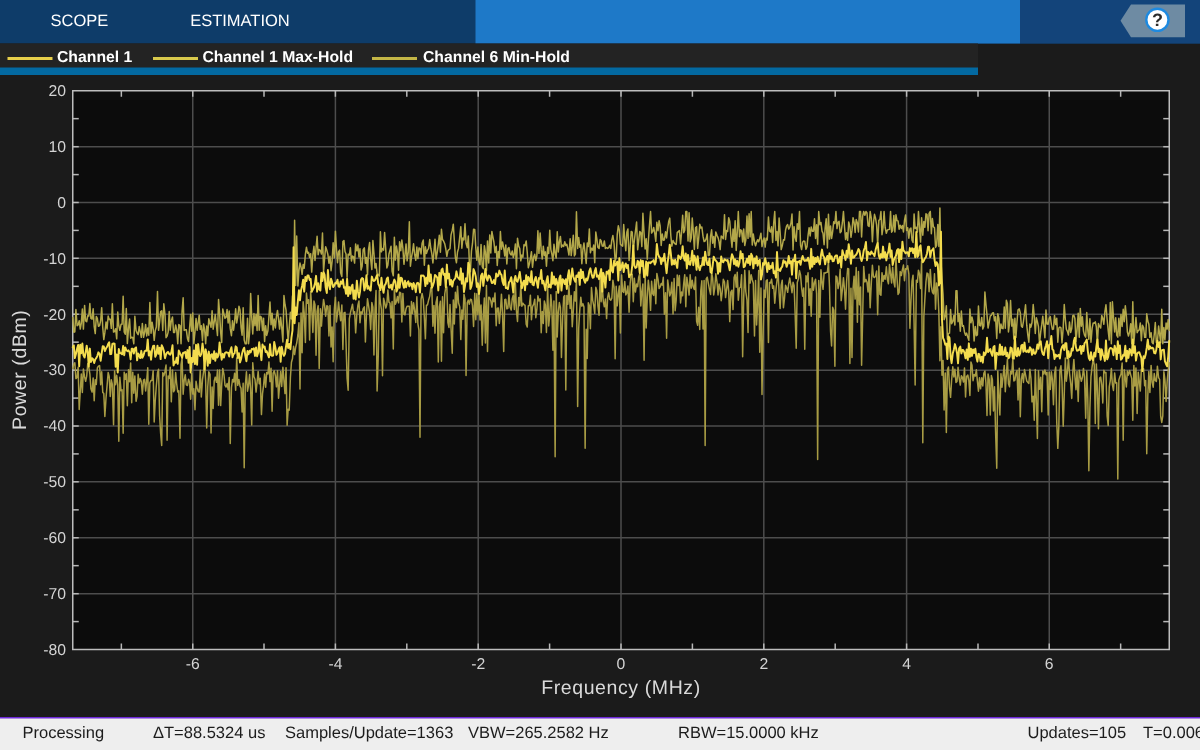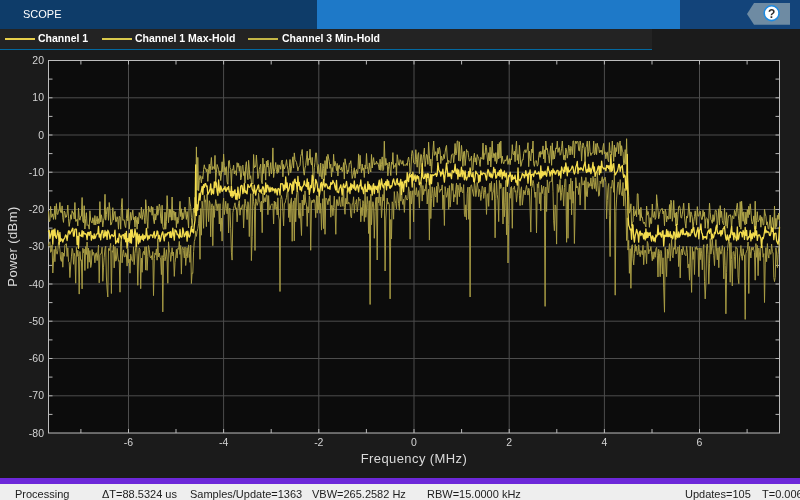--- a/index.html
+++ b/index.html
@@ -1,42 +1,43 @@
 <!DOCTYPE html>
 <html><head><meta charset="utf-8"><style>
 *{margin:0;padding:0;box-sizing:border-box}
 html,body{width:800px;height:500px;overflow:hidden;background:#1b1b1b;font-family:"Liberation Sans",sans-serif;position:relative}
 .toolbar{position:absolute;left:0;top:0;width:800px;height:29px;background:#0e3c69}
 .tb-active{position:absolute;left:317px;top:0;width:363px;height:29px;background:#1e79c8}
 .tb-right{position:absolute;left:680px;top:0;width:120px;height:29px;background:#13447a}
-.tab{position:absolute;top:0;height:29px;line-height:28px;color:#fff;font-size:11px;}
-.legend{position:absolute;left:0;top:29px;width:652px;height:21px;background:#232323;border-bottom:1px solid #0369a1}
+.tab{position:absolute;top:0;height:29px;line-height:28px;color:#fff;font-size:11px;text-align:center}
+.legend{position:absolute;left:0;top:29px;width:652px;height:21px;background:#232323;border-bottom:5px solid #0369a1}
 .lsw{position:absolute;top:9px;height:2px;width:30px}
 .ltx{position:absolute;top:3px;font-size:10.5px;font-weight:bold;color:#fff;white-space:nowrap}
-.statusbar{position:absolute;left:0;top:478px;width:800px;height:22px;background:#eeeeee;border-top:6px solid #6d28d9}
+.statusbar{position:absolute;left:0;top:478px;width:800px;height:22px;background:#eeeeee;border-top:1px solid #6d28d9}
 .st{position:absolute;top:4px;font-size:11px;color:#1c1c1c;white-space:nowrap}
 svg text{font-family:"Liberation Sans",sans-serif;font-size:10.5px;fill:#d4d4d4}
 </style></head><body>
 <div class="toolbar">
  <div class="tb-active"></div>
     <div class="tb-right"></div>
  <span class="tab" style="left:23px;width:60px">SCOPE</span>
+ <span class="tab" style="left:120px;width:80px">ESTIMATION</span>
  <svg style="position:absolute;left:744px;top:2px" width="50" height="25" viewBox="0 0 50 25">
    <polygon points="3,11.9 10,1 46,1 46,22.8 10,22.8" fill="#6e8ba3"></polygon>
    <circle cx="27.6" cy="11.2" r="7.4" fill="#ffffff" stroke="#1e8ae0" stroke-width="1.6"></circle>
    <text x="27.6" y="15.6" text-anchor="middle" style="font-size:12px;font-weight:bold;fill:#2b2b2b">?</text>
  </svg>
 </div>
 <div class="legend">
  <div class="lsw" style="left:5px;background:#e8cf4a"></div>
     <span class="ltx" style="left:38px">Channel 1</span>
  <div class="lsw" style="left:102px;background:#d9c94c"></div>
     <span class="ltx" style="left:135px">Channel 1 Max-Hold</span>
  <div class="lsw" style="left:248px;background:#c4b646"></div>
-    <span class="ltx" style="left:282px">Channel 3 Min-Hold</span>
+    <span class="ltx" style="left:282px">Channel 6 Min-Hold</span>
 </div>
 <svg style="position:absolute;left:0;top:50px" width="800" height="428" viewBox="0 0 800 428">
  <rect x="48.5" y="10.5" width="731.0" height="372.5" fill="#0c0c0c"></rect>
  <g stroke="#4d4d4d" stroke-width="1">
       <line x1="48.5" y1="47.8" x2="779.5" y2="47.8"></line>
       <line x1="48.5" y1="85.0" x2="779.5" y2="85.0"></line>
       <line x1="48.5" y1="122.2" x2="779.5" y2="122.2"></line>
       <line x1="48.5" y1="159.5" x2="779.5" y2="159.5"></line>
       <line x1="48.5" y1="196.8" x2="779.5" y2="196.8"></line>
       <line x1="48.5" y1="234.0" x2="779.5" y2="234.0"></line>
@@ -146,15 +147,15 @@
   <polyline stroke="#a89c44" stroke-width="1" points="48.5,195.7 49.2,192.6 49.9,191.8 50.6,202.4 51.4,201.6 52.1,194.9 52.8,223.0 53.5,210.9 54.2,199.4 54.9,211.7 55.6,196.0 56.4,201.3 57.1,204.2 57.8,200.8 58.5,192.3 59.2,194.9 59.9,199.2 60.6,209.2 61.4,211.4 62.1,202.0 62.8,217.2 63.5,203.1 64.2,206.3 64.9,195.3 65.6,194.1 66.4,193.7 67.1,206.5 67.8,197.8 68.5,211.6 69.2,212.3 69.9,227.6 70.7,215.0 71.4,206.9 72.1,198.3 72.8,201.0 73.5,214.3 74.2,203.2 74.9,206.3 75.7,233.2 76.4,197.4 77.1,206.5 77.8,200.2 78.5,206.4 79.2,244.1 79.9,201.5 80.7,210.5 81.4,209.9 82.1,238.9 82.8,198.2 83.5,202.8 84.2,199.1 84.9,220.5 85.7,196.5 86.4,204.5 87.1,192.0 87.8,218.5 88.5,198.1 89.2,212.2 89.9,200.6 90.7,217.5 91.4,214.0 92.1,199.5 92.8,205.4 93.5,202.4 94.2,204.4 94.9,212.8 95.7,203.4 96.4,202.8 97.1,210.6 97.8,203.7 98.5,195.2 99.2,232.9 99.9,205.2 100.7,203.6 101.4,203.5 102.1,197.2 102.8,231.3 103.5,217.2 104.2,207.3 105.0,198.5 105.7,196.1 106.4,227.0 107.1,239.0 107.8,247.0 108.5,198.5 109.2,200.6 110.0,197.5 110.7,193.4 111.4,243.5 112.1,200.7 112.8,202.3 113.5,194.9 114.2,217.9 115.0,196.6 115.7,211.2 116.4,209.9 117.1,198.3 117.8,206.0 118.5,211.3 119.2,210.6 120.0,242.2 120.7,193.1 121.4,188.6 122.1,212.8 122.8,203.6 123.5,199.9 124.2,206.6 125.0,207.0 125.7,202.8 126.4,205.0 127.1,216.1 127.8,199.0 128.5,212.7 129.2,209.2 130.0,223.2 130.7,204.2 131.4,208.3 132.1,210.8 132.8,211.4 133.5,196.8 134.2,214.7 135.0,203.3 135.7,197.9 136.4,191.9 137.1,203.8 137.8,235.3 138.5,208.0 139.2,197.8 140.0,199.5 140.7,238.7 141.4,208.0 142.1,222.3 142.8,203.9 143.5,201.4 144.3,204.9 145.0,196.7 145.7,220.1 146.4,196.7 147.1,220.4 147.8,206.5 148.5,195.6 149.3,199.6 150.0,206.9 150.7,208.0 151.4,205.7 152.1,209.8 152.8,201.6 153.5,245.6 154.3,208.5 155.0,203.0 155.7,204.7 156.4,198.9 157.1,210.2 157.8,188.6 158.5,206.9 159.3,203.0 160.0,207.4 160.7,208.9 161.4,224.6 162.1,205.5 162.8,261.9 163.5,207.4 164.3,197.8 165.0,210.8 165.7,206.8 166.4,199.7 167.1,209.9 167.8,233.3 168.5,191.8 169.3,201.2 170.0,202.8 170.7,211.4 171.4,204.8 172.1,197.7 172.8,205.8 173.5,202.2 174.3,226.4 175.0,212.6 175.7,207.1 176.4,199.3 177.1,208.1 177.8,198.4 178.6,199.3 179.3,191.4 180.0,204.4 180.7,195.5 181.4,224.1 182.1,198.9 182.8,197.2 183.6,200.5 184.3,207.9 185.0,197.1 185.7,215.5 186.4,206.7 187.1,197.6 187.8,207.7 188.6,194.9 189.3,203.6 190.0,212.4 190.7,195.1 191.4,233.5 192.1,222.9 192.8,223.4 193.6,201.7 194.3,191.5 195.0,189.0 195.7,180.9 196.4,186.4 197.1,181.6 197.8,178.7 198.6,173.3 199.3,165.2 200.0,209.3 200.7,158.6 201.4,185.2 202.1,151.2 202.8,158.7 203.6,178.3 204.3,145.4 205.0,152.2 205.7,149.8 206.4,176.6 207.1,144.3 207.8,155.0 208.6,171.6 209.3,150.7 210.0,153.1 210.7,186.8 211.4,157.6 212.1,153.8 212.8,195.7 213.6,155.8 214.3,167.4 215.0,156.8 215.7,149.6 216.4,153.7 217.1,160.8 217.9,153.8 218.6,154.2 219.3,174.0 220.0,153.7 220.7,181.3 221.4,168.0 222.1,191.1 222.9,156.2 223.6,148.1 224.3,164.6 225.0,159.2 225.7,151.3 226.4,158.3 227.1,163.8 227.9,153.4 228.6,183.0 229.3,158.6 230.0,158.2 230.7,178.8 231.4,202.2 232.1,210.1 232.9,162.5 233.6,158.6 234.3,155.6 235.0,152.8 235.7,159.1 236.4,157.8 237.1,171.9 237.9,159.5 238.6,153.4 239.3,150.6 240.0,165.2 240.7,157.9 241.4,159.3 242.1,155.8 242.9,154.6 243.6,178.0 244.3,160.0 245.0,149.2 245.7,153.7 246.4,158.5 247.1,169.6 247.9,151.7 248.6,154.8 249.3,186.6 250.0,156.9 250.7,143.7 251.4,210.6 252.2,186.3 252.9,143.6 253.6,151.7 254.3,156.3 255.0,200.5 255.7,148.8 256.4,151.4 257.2,155.4 257.9,152.8 258.6,143.3 259.3,151.4 260.0,152.0 260.7,161.9 261.4,151.0 262.2,182.7 262.9,143.1 263.6,152.8 264.3,151.0 265.0,147.6 265.7,151.9 266.4,144.8 267.2,145.4 267.9,164.7 268.6,145.6 269.3,159.5 270.0,159.9 270.7,155.8 271.4,154.2 272.2,154.1 272.9,154.2 273.6,174.0 274.3,151.0 275.0,159.0 275.7,151.9 276.4,156.5 277.2,165.0 277.9,147.8 278.6,165.9 279.3,170.0 280.0,241.5 280.7,149.6 281.4,145.6 282.2,149.7 282.9,161.7 283.6,175.9 284.3,153.5 285.0,153.3 285.7,150.2 286.5,147.4 287.2,141.9 287.9,142.7 288.6,167.5 289.3,153.6 290.0,172.1 290.7,151.6 291.5,147.9 292.2,191.3 292.9,154.6 293.6,150.9 294.3,190.9 295.0,147.9 295.7,171.8 296.5,146.0 297.2,141.4 297.9,141.3 298.6,165.1 299.3,168.3 300.0,153.0 300.7,169.0 301.5,185.5 302.2,150.0 302.9,166.0 303.6,144.8 304.3,155.1 305.0,140.9 305.7,152.0 306.5,154.6 307.2,176.4 307.9,156.7 308.6,162.8 309.3,146.1 310.0,149.4 310.7,200.3 311.5,151.8 312.2,150.1 312.9,152.8 313.6,149.5 314.3,149.8 315.0,153.7 315.7,167.7 316.5,145.5 317.2,163.2 317.9,145.9 318.6,159.8 319.3,146.2 320.0,163.3 320.7,153.3 321.5,180.1 322.2,159.9 322.9,148.7 323.6,178.6 324.3,140.4 325.0,184.3 325.8,148.1 326.5,148.5 327.2,150.5 327.9,154.7 328.6,148.6 329.3,151.1 330.0,145.4 330.8,167.2 331.5,155.5 332.2,155.3 332.9,165.7 333.6,157.5 334.3,146.1 335.0,158.7 335.8,184.3 336.5,149.8 337.2,149.5 337.9,155.9 338.6,155.5 339.3,146.6 340.0,154.6 340.8,156.7 341.5,149.1 342.2,146.7 342.9,156.3 343.6,138.7 344.3,157.4 345.0,164.3 345.8,148.3 346.5,153.8 347.2,140.5 347.9,154.2 348.6,152.2 349.3,153.2 350.0,153.4 350.8,166.1 351.5,168.0 352.2,153.8 352.9,153.8 353.6,146.8 354.3,163.2 355.0,154.4 355.8,152.8 356.5,149.5 357.2,161.8 357.9,156.3 358.6,147.2 359.3,150.6 360.1,149.2 360.8,171.8 361.5,157.6 362.2,165.7 362.9,150.6 363.6,153.5 364.3,171.6 365.1,140.7 365.8,167.3 366.5,159.8 367.2,146.5 367.9,154.6 368.6,183.5 369.3,150.7 370.1,254.5 370.8,144.3 371.5,174.7 372.2,157.9 372.9,151.7 373.6,154.9 374.3,188.3 375.1,161.5 375.8,147.8 376.5,147.1 377.2,210.0 377.9,147.0 378.6,152.8 379.3,140.4 380.1,155.6 380.8,147.0 381.5,167.8 382.2,157.3 382.9,144.5 383.6,150.7 384.3,136.4 385.1,221.0 385.8,169.0 386.5,156.9 387.2,148.1 387.9,154.1 388.6,152.5 389.3,154.7 390.1,248.9 390.8,169.5 391.5,189.0 392.2,151.8 392.9,153.7 393.6,169.2 394.3,141.6 395.1,150.1 395.8,153.6 396.5,158.9 397.2,141.5 397.9,143.8 398.6,153.7 399.4,160.2 400.1,134.2 400.8,151.1 401.5,140.0 402.2,150.9 402.9,154.5 403.6,149.3 404.4,162.4 405.1,148.1 405.8,145.2 406.5,149.4 407.2,150.1 407.9,148.7 408.6,136.8 409.4,141.8 410.1,189.2 410.8,140.9 411.5,153.9 412.2,145.9 412.9,140.6 413.6,172.0 414.4,133.3 415.1,144.3 415.8,144.9 416.5,137.7 417.2,146.6 417.9,145.3 418.6,140.6 419.4,158.1 420.1,138.8 420.8,132.9 421.5,132.8 422.2,151.1 422.9,135.5 423.6,144.7 424.4,139.3 425.1,141.1 425.8,134.8 426.5,132.5 427.2,154.0 427.9,144.2 428.6,139.3 429.4,190.1 430.1,132.3 430.8,168.6 431.5,148.5 432.2,136.8 432.9,143.3 433.7,156.9 434.4,137.5 435.1,145.7 435.8,146.9 436.5,136.4 437.2,152.5 437.9,132.3 438.7,136.2 439.4,142.4 440.1,141.3 440.8,139.0 441.5,140.1 442.2,134.9 442.9,159.5 443.7,145.1 444.4,175.5 445.1,136.6 445.8,141.8 446.5,147.3 447.2,145.1 447.9,138.1 448.7,159.3 449.4,135.6 450.1,157.1 450.8,149.9 451.5,133.4 452.2,140.4 452.9,133.7 453.7,152.0 454.4,144.6 455.1,147.2 455.8,139.1 456.5,133.1 457.2,154.5 457.9,134.9 458.7,140.3 459.4,146.7 460.1,133.2 460.8,142.1 461.5,136.9 462.2,141.3 462.9,143.0 463.7,134.6 464.4,164.2 465.1,166.8 465.8,154.8 466.5,169.7 467.2,143.5 467.9,137.2 468.7,169.3 469.4,137.0 470.1,247.0 470.8,135.9 471.5,134.8 472.2,138.7 473.0,143.1 473.7,146.3 474.4,131.8 475.1,135.5 475.8,146.6 476.5,142.1 477.2,132.5 478.0,137.9 478.7,146.7 479.4,139.4 480.1,142.4 480.8,150.5 481.5,144.5 482.2,136.2 483.0,138.0 483.7,148.4 484.4,142.7 485.1,137.0 485.8,144.1 486.5,164.4 487.2,144.8 488.0,143.5 488.7,156.4 489.4,135.0 490.1,133.0 490.8,141.5 491.5,131.5 492.2,150.2 493.0,142.0 493.7,141.5 494.4,133.2 495.1,187.8 495.8,148.4 496.5,130.2 497.2,144.4 498.0,150.1 498.7,171.6 499.4,130.5 500.1,138.7 500.8,133.2 501.5,136.5 502.2,138.8 503.0,174.0 503.7,137.0 504.4,166.7 505.1,152.4 505.8,130.3 506.5,184.8 507.3,142.0 508.0,213.0 508.7,174.5 509.4,143.4 510.1,148.3 510.8,137.2 511.5,136.5 512.3,178.3 513.0,138.3 513.7,138.7 514.4,136.2 515.1,142.2 515.8,140.6 516.5,152.1 517.3,143.2 518.0,136.9 518.7,131.1 519.4,145.2 520.1,155.6 520.8,140.1 521.5,136.8 522.3,155.1 523.0,148.9 523.7,140.2 524.4,141.9 525.1,144.9 525.8,139.2 526.5,135.4 527.3,140.3 528.0,145.1 528.7,138.2 529.4,140.3 530.1,159.3 530.8,182.1 531.5,138.3 532.3,135.9 533.0,130.4 533.7,133.3 534.4,141.7 535.1,147.5 535.8,142.0 536.5,182.9 537.3,133.8 538.0,137.8 538.7,131.9 539.4,153.6 540.1,142.5 540.8,160.8 541.5,135.1 542.3,143.5 543.0,138.3 543.7,136.2 544.4,145.8 545.1,256.4 545.8,137.0 546.6,161.5 547.3,129.9 548.0,137.7 548.7,142.9 549.4,131.9 550.1,132.1 550.8,131.6 551.6,131.5 552.3,124.6 553.0,141.3 553.7,170.8 554.4,180.7 555.1,154.9 555.8,156.9 556.6,194.1 557.3,134.0 558.0,134.8 558.7,142.4 559.4,139.0 560.1,129.5 560.8,150.4 561.6,142.8 562.3,135.1 563.0,143.0 563.7,156.1 564.4,137.7 565.1,129.0 565.8,129.3 566.6,192.3 567.3,142.2 568.0,188.3 568.7,142.7 569.4,134.2 570.1,149.4 570.8,128.3 571.6,164.8 572.3,131.0 573.0,153.2 573.7,141.4 574.4,193.5 575.1,161.7 575.8,127.6 576.6,138.0 577.3,136.3 578.0,138.2 578.7,144.6 579.4,132.8 580.1,155.1 580.9,138.1 581.6,126.8 582.3,134.6 583.0,135.0 583.7,134.0 584.4,130.7 585.1,159.9 585.9,127.4 586.6,146.1 587.3,146.8 588.0,131.8 588.7,137.5 589.4,133.6 590.1,136.2 590.9,127.9 591.6,136.4 592.3,139.2 593.0,126.4 593.7,132.2 594.4,138.6 595.1,128.1 595.9,138.2 596.6,141.3 597.3,121.8 598.0,135.2 598.7,146.3 599.4,145.1 600.1,131.0 600.9,133.7 601.6,129.8 602.3,126.7 603.0,137.2 603.7,129.1 604.4,129.5 605.1,127.1 605.9,132.6 606.6,168.9 607.3,150.4 608.0,137.4 608.7,133.5 609.4,165.8 610.1,206.6 610.9,136.8 611.6,138.2 612.3,130.1 613.0,132.7 613.7,142.3 614.4,124.0 615.2,245.2 615.9,161.3 616.6,149.1 617.3,138.0 618.0,132.0 618.7,132.5 619.4,144.5 620.2,129.6 620.9,140.7 621.6,144.8 622.3,145.9 623.0,132.5 623.7,156.1 624.4,138.6 625.2,143.1 625.9,158.3 626.6,190.5 627.3,167.8 628.0,200.1 628.7,190.4 629.4,223.3 630.2,198.7 630.9,238.3 631.6,196.9 632.3,194.7 633.0,208.4 633.7,214.9 634.4,203.7 635.2,194.5 635.9,201.3 636.6,196.2 637.3,205.0 638.0,204.3 638.7,194.8 639.4,201.8 640.2,206.7 640.9,200.5 641.6,201.6 642.3,204.7 643.0,195.4 643.7,214.7 644.4,201.0 645.2,200.0 645.9,203.8 646.6,213.7 647.3,191.4 648.0,193.5 648.7,203.8 649.4,199.7 650.2,200.7 650.9,196.5 651.6,204.1 652.3,210.8 653.0,201.8 653.7,209.2 654.5,201.8 655.2,207.3 655.9,198.8 656.6,197.3 657.3,205.3 658.0,227.0 658.7,199.3 659.5,203.3 660.2,226.7 660.9,200.3 661.6,203.2 662.3,224.0 663.0,207.8 663.7,237.1 664.5,262.2 665.2,197.4 665.9,213.0 666.6,226.7 667.3,199.1 668.0,208.2 668.7,201.0 669.5,193.6 670.2,211.1 670.9,200.0 671.6,189.5 672.3,205.8 673.0,207.8 673.7,197.6 674.5,199.3 675.2,189.1 675.9,204.0 676.6,203.4 677.3,198.7 678.0,197.0 678.7,216.6 679.5,195.5 680.2,227.9 680.9,202.9 681.6,199.0 682.3,205.0 683.0,196.4 683.7,199.9 684.5,204.0 685.2,204.9 685.9,205.7 686.6,196.2 687.3,202.2 688.0,217.9 688.8,214.1 689.5,230.2 690.2,196.4 690.9,217.1 691.6,242.4 692.3,197.1 693.0,209.5 693.8,201.5 694.5,224.5 695.2,197.3 695.9,199.3 696.6,196.6 697.3,199.8 698.0,198.2 698.8,226.7 699.5,198.1 700.2,209.7 700.9,197.9 701.6,203.1 702.3,219.8 703.0,199.2 703.8,194.7 704.5,231.4 705.2,248.9 705.9,233.9 706.6,196.9 707.3,193.9 708.0,204.3 708.8,234.1 709.5,213.2 710.2,188.6 710.9,204.1 711.6,198.0 712.3,188.6 713.0,198.7 713.8,205.4 714.5,215.6 715.2,198.0 715.9,189.6 716.6,201.1 717.3,209.8 718.0,197.7 718.8,217.7 719.5,196.8 720.2,200.9 720.9,204.2 721.6,201.7 722.3,195.6 723.0,201.2 723.8,228.9 724.5,197.4 725.2,215.6 725.9,263.8 726.6,222.3 727.3,201.3 728.1,194.2 728.8,189.4 729.5,193.2 730.2,232.3 730.9,192.6 731.6,209.4 732.3,235.9 733.1,202.1 733.8,201.4 734.5,206.4 735.2,218.6 735.9,196.8 736.6,198.5 737.3,198.3 738.1,227.5 738.8,233.7 739.5,207.9 740.2,203.7 740.9,195.6 741.6,206.4 742.3,210.3 743.1,198.7 743.8,205.4 744.5,205.2 745.2,269.4 745.9,203.3 746.6,201.2 747.3,199.5 748.1,192.0 748.8,243.5 749.5,196.5 750.2,201.4 750.9,208.0 751.6,197.4 752.3,200.1 753.1,197.0 753.8,199.9 754.5,202.4 755.2,230.2 755.9,193.6 756.6,207.3 757.3,195.4 758.1,225.7 758.8,198.1 759.5,204.1 760.2,210.7 760.9,196.1 761.6,196.0 762.4,195.8 763.1,207.2 763.8,203.6 764.5,252.5 765.2,214.1 765.9,197.7 766.6,211.7 767.4,193.6 768.1,204.7 768.8,208.1 769.5,199.0 770.2,203.7 770.9,204.3 771.6,194.1 772.4,201.7 773.1,203.0 773.8,227.6 774.5,231.6 775.2,227.3 775.9,197.8 776.6,203.0 777.4,217.6 778.1,204.7 778.8,196.9 779.5,191.9"></polyline>
   <polyline stroke="#b3a84a" stroke-width="1" points="48.5,161.7 49.2,171.5 49.9,171.2 50.6,156.4 51.4,167.2 52.1,166.6 52.8,163.8 53.5,169.4 54.2,165.4 54.9,156.0 55.6,169.4 56.4,153.6 57.1,164.0 57.8,164.5 58.5,160.5 59.2,160.7 59.9,152.4 60.6,162.3 61.4,162.8 62.1,155.9 62.8,167.8 63.5,172.4 64.2,161.0 64.9,162.2 65.6,167.5 66.4,167.0 67.1,163.8 67.8,155.1 68.5,168.4 69.2,176.4 69.9,171.8 70.7,164.7 71.4,169.3 72.1,160.7 72.8,163.0 73.5,162.8 74.2,168.9 74.9,152.5 75.7,171.4 76.4,171.1 77.1,169.2 77.8,175.9 78.5,158.0 79.2,167.3 79.9,170.2 80.7,166.2 81.4,166.2 82.1,147.5 82.8,171.3 83.5,172.8 84.2,155.7 84.9,179.0 85.7,168.6 86.4,162.7 87.1,175.5 87.8,174.8 88.5,175.0 89.2,179.2 89.9,160.8 90.7,170.3 91.4,172.0 92.1,173.1 92.8,167.7 93.5,171.1 94.2,174.9 94.9,165.6 95.7,174.9 96.4,171.7 97.1,166.3 97.8,174.0 98.5,168.7 99.2,173.5 99.9,151.6 100.7,172.1 101.4,164.8 102.1,169.1 102.8,176.9 103.5,170.4 104.2,168.0 105.0,144.3 105.7,170.2 106.4,164.4 107.1,157.7 107.8,157.2 108.5,170.3 109.2,152.5 110.0,159.7 110.7,175.1 111.4,174.1 112.1,171.4 112.8,157.7 113.5,170.1 114.2,163.9 115.0,161.3 115.7,171.7 116.4,171.6 117.1,166.7 117.8,169.7 118.5,179.2 119.2,166.3 120.0,167.0 120.7,179.2 121.4,157.3 122.1,148.5 122.8,170.3 123.5,169.9 124.2,169.8 125.0,175.8 125.7,177.6 126.4,168.6 127.1,159.6 127.8,170.8 128.5,158.6 129.2,179.2 130.0,171.2 130.7,162.3 131.4,170.2 132.1,165.2 132.8,160.1 133.5,169.7 134.2,167.2 135.0,177.1 135.7,166.0 136.4,169.7 137.1,179.2 137.8,167.4 138.5,173.8 139.2,162.5 140.0,165.7 140.7,168.2 141.4,157.2 142.1,169.5 142.8,164.7 143.5,159.7 144.3,167.3 145.0,173.7 145.7,149.7 146.4,158.8 147.1,171.5 147.8,178.4 148.5,156.0 149.3,159.4 150.0,162.2 150.7,161.6 151.4,156.3 152.1,165.3 152.8,157.3 153.5,169.1 154.3,173.8 155.0,163.8 155.7,170.1 156.4,164.7 157.1,155.9 157.8,165.3 158.5,161.2 159.3,154.2 160.0,156.6 160.7,168.2 161.4,173.5 162.1,155.2 162.8,176.7 163.5,179.2 164.3,179.2 165.0,162.2 165.7,179.2 166.4,171.7 167.1,145.6 167.8,161.1 168.5,172.7 169.3,159.0 170.0,167.2 170.7,159.5 171.4,170.3 172.1,147.0 172.8,170.1 173.5,160.8 174.3,161.6 175.0,170.4 175.7,162.1 176.4,177.6 177.1,167.2 177.8,173.6 178.6,170.5 179.3,161.1 180.0,151.3 180.7,166.5 181.4,158.8 182.1,170.0 182.8,162.7 183.6,168.6 184.3,160.9 185.0,157.0 185.7,162.9 186.4,169.4 187.1,161.5 187.8,168.2 188.6,178.0 189.3,147.0 190.0,153.0 190.7,156.8 191.4,167.7 192.1,177.4 192.8,168.7 193.6,158.2 194.3,162.6 195.0,147.3 195.7,157.7 196.4,96.9 197.1,140.3 197.8,107.4 198.6,140.7 199.3,130.2 200.0,125.4 200.7,128.1 201.4,132.9 202.1,126.4 202.8,128.8 203.6,119.4 204.3,114.8 205.0,118.8 205.7,118.2 206.4,121.7 207.1,119.1 207.8,131.4 208.6,119.7 209.3,114.2 210.0,123.6 210.7,115.4 211.4,107.5 212.1,119.8 212.8,116.4 213.6,117.0 214.3,119.3 215.0,105.4 215.7,130.9 216.4,122.4 217.1,114.5 217.9,116.9 218.6,119.7 219.3,125.5 220.0,120.9 220.7,130.5 221.4,124.2 222.1,111.8 222.9,121.9 223.6,104.1 224.3,115.8 225.0,125.1 225.7,117.9 226.4,116.7 227.1,131.8 227.9,134.3 228.6,111.0 229.3,110.3 230.0,117.7 230.7,119.3 231.4,134.8 232.1,119.5 232.9,120.0 233.6,115.2 234.3,124.0 235.0,120.7 235.7,121.2 236.4,125.4 237.1,112.7 237.9,117.2 238.6,113.4 239.3,121.3 240.0,115.8 240.7,130.0 241.4,127.6 242.1,116.5 242.9,115.2 243.6,125.5 244.3,121.6 245.0,133.2 245.7,116.2 246.4,111.7 247.1,122.6 247.9,129.7 248.6,110.3 249.3,119.1 250.0,128.7 250.7,125.7 251.4,132.4 252.2,133.0 252.9,134.0 253.6,104.5 254.3,117.9 255.0,115.7 255.7,116.8 256.4,105.0 257.2,116.9 257.9,128.6 258.6,126.7 259.3,119.3 260.0,116.8 260.7,114.2 261.4,130.9 262.2,133.8 262.9,108.1 263.6,123.4 264.3,114.0 265.0,118.4 265.7,130.1 266.4,111.1 267.2,117.1 267.9,110.0 268.6,115.6 269.3,126.2 270.0,119.7 270.7,112.6 271.4,123.9 272.2,118.0 272.9,97.9 273.6,127.5 274.3,121.7 275.0,117.9 275.7,112.5 276.4,119.5 277.2,123.5 277.9,114.7 278.6,122.4 279.3,115.3 280.0,115.6 280.7,119.3 281.4,112.2 282.2,110.0 282.9,126.8 283.6,114.5 284.3,119.0 285.0,116.8 285.7,115.7 286.5,109.7 287.2,115.5 287.9,119.3 288.6,125.3 289.3,117.8 290.0,109.5 290.7,122.7 291.5,118.2 292.2,112.9 292.9,106.8 293.6,118.1 294.3,102.9 295.0,109.7 295.7,110.7 296.5,112.6 297.2,116.0 297.9,120.9 298.6,117.2 299.3,116.4 300.0,115.8 300.7,106.6 301.5,103.6 302.2,99.5 302.9,110.5 303.6,121.8 304.3,125.2 305.0,118.0 305.7,115.6 306.5,107.9 307.2,101.1 307.9,115.5 308.6,108.6 309.3,109.9 310.0,99.2 310.7,112.0 311.5,115.1 312.2,107.4 312.9,125.0 313.6,131.1 314.3,117.4 315.0,112.3 315.7,102.9 316.5,103.0 317.2,115.3 317.9,123.5 318.6,114.6 319.3,124.3 320.0,126.5 320.7,113.0 321.5,127.7 322.2,129.1 322.9,113.8 323.6,118.3 324.3,130.5 325.0,110.6 325.8,125.3 326.5,106.6 327.2,118.7 327.9,104.3 328.6,108.0 329.3,111.5 330.0,118.4 330.8,114.1 331.5,127.0 332.2,117.6 332.9,121.8 333.6,104.3 334.3,116.1 335.0,111.3 335.8,115.2 336.5,120.6 337.2,113.4 337.9,126.0 338.6,115.7 339.3,115.0 340.0,119.0 340.8,120.0 341.5,117.3 342.2,121.7 342.9,119.2 343.6,112.6 344.3,129.1 345.0,108.8 345.8,114.1 346.5,115.7 347.2,123.9 347.9,120.0 348.6,121.5 349.3,113.2 350.0,113.8 350.8,110.7 351.5,118.4 352.2,128.5 352.9,126.0 353.6,122.3 354.3,117.8 355.0,128.2 355.8,121.4 356.5,119.5 357.2,123.7 357.9,120.7 358.6,103.9 359.3,118.9 360.1,105.3 360.8,116.6 361.5,122.7 362.2,114.1 362.9,120.4 363.6,117.9 364.3,127.5 365.1,114.9 365.8,119.0 366.5,103.5 367.2,116.2 367.9,119.4 368.6,123.8 369.3,112.9 370.1,119.3 370.8,122.0 371.5,104.5 372.2,118.0 372.9,111.2 373.6,107.6 374.3,114.8 375.1,113.4 375.8,114.3 376.5,111.2 377.2,113.7 377.9,112.9 378.6,116.1 379.3,120.0 380.1,109.2 380.8,120.4 381.5,114.6 382.2,106.9 382.9,120.6 383.6,119.4 384.3,91.2 385.1,115.6 385.8,108.4 386.5,114.8 387.2,113.2 387.9,125.8 388.6,116.3 389.3,112.0 390.1,119.3 390.8,125.6 391.5,112.0 392.2,114.3 392.9,102.6 393.6,118.5 394.3,115.5 395.1,116.8 395.8,113.4 396.5,125.2 397.2,104.7 397.9,109.3 398.6,114.9 399.4,115.6 400.1,109.7 400.8,110.7 401.5,114.0 402.2,114.1 402.9,110.6 403.6,115.7 404.4,115.0 405.1,115.6 405.8,115.1 406.5,113.5 407.2,115.6 407.9,109.9 408.6,107.0 409.4,112.5 410.1,124.2 410.8,121.7 411.5,106.2 412.2,100.5 412.9,103.5 413.6,112.8 414.4,113.6 415.1,114.1 415.8,99.7 416.5,109.6 417.2,117.2 417.9,104.8 418.6,102.6 419.4,123.6 420.1,115.2 420.8,104.3 421.5,104.8 422.2,116.7 422.9,110.5 423.6,104.4 424.4,98.0 425.1,116.5 425.8,110.4 426.5,104.4 427.2,105.2 427.9,114.4 428.6,92.2 429.4,105.9 430.1,116.0 430.8,109.1 431.5,122.8 432.2,111.2 432.9,101.2 433.7,91.0 434.4,105.4 435.1,104.3 435.8,101.6 436.5,105.5 437.2,111.0 437.9,98.2 438.7,103.8 439.4,97.1 440.1,100.6 440.8,113.6 441.5,106.0 442.2,110.1 442.9,110.0 443.7,104.5 444.4,108.6 445.1,102.2 445.8,97.7 446.5,95.4 447.2,107.0 447.9,114.1 448.7,110.3 449.4,111.8 450.1,112.6 450.8,113.0 451.5,104.9 452.2,104.5 452.9,103.7 453.7,112.7 454.4,104.6 455.1,93.5 455.8,105.1 456.5,103.5 457.2,91.0 457.9,91.0 458.7,110.7 459.4,91.8 460.1,111.2 460.8,108.9 461.5,95.4 462.2,104.2 462.9,116.3 463.7,101.9 464.4,101.1 465.1,115.6 465.8,108.9 466.5,99.5 467.2,102.0 467.9,101.3 468.7,107.6 469.4,111.0 470.1,110.7 470.8,109.1 471.5,106.0 472.2,120.3 473.0,120.0 473.7,107.5 474.4,103.2 475.1,112.1 475.8,107.7 476.5,114.9 477.2,104.6 478.0,106.9 478.7,108.4 479.4,111.2 480.1,116.4 480.8,107.3 481.5,108.0 482.2,109.2 483.0,93.1 483.7,109.6 484.4,103.6 485.1,104.3 485.8,95.1 486.5,97.5 487.2,107.0 488.0,114.8 488.7,102.7 489.4,110.9 490.1,97.2 490.8,117.0 491.5,104.9 492.2,91.0 493.0,107.8 493.7,103.2 494.4,103.7 495.1,111.3 495.8,102.6 496.5,113.7 497.2,110.1 498.0,94.0 498.7,108.9 499.4,92.5 500.1,107.9 500.8,91.0 501.5,113.4 502.2,106.0 503.0,111.5 503.7,113.8 504.4,111.5 505.1,109.8 505.8,111.2 506.5,108.9 507.3,105.5 508.0,114.4 508.7,110.7 509.4,108.6 510.1,114.7 510.8,108.8 511.5,110.0 512.3,94.7 513.0,104.0 513.7,104.7 514.4,101.2 515.1,111.7 515.8,98.6 516.5,91.0 517.3,110.3 518.0,104.4 518.7,113.9 519.4,95.3 520.1,105.1 520.8,116.4 521.5,113.9 522.3,109.8 523.0,110.0 523.7,103.4 524.4,100.6 525.1,99.7 525.8,102.7 526.5,101.4 527.3,98.9 528.0,92.7 528.7,116.7 529.4,101.1 530.1,108.2 530.8,110.9 531.5,99.1 532.3,102.8 533.0,91.0 533.7,113.6 534.4,116.4 535.1,111.5 535.8,110.6 536.5,110.9 537.3,116.2 538.0,114.5 538.7,107.1 539.4,101.8 540.1,107.3 540.8,101.3 541.5,104.1 542.3,104.1 543.0,95.9 543.7,109.0 544.4,99.8 545.1,112.8 545.8,91.0 546.6,99.8 547.3,98.3 548.0,104.1 548.7,105.6 549.4,113.2 550.1,102.0 550.8,95.8 551.6,115.3 552.3,92.9 553.0,109.4 553.7,100.7 554.4,109.0 555.1,104.4 555.8,97.9 556.6,99.0 557.3,91.0 558.0,102.4 558.7,98.2 559.4,97.5 560.1,105.2 560.8,104.4 561.6,98.3 562.3,91.0 563.0,101.1 563.7,109.7 564.4,105.2 565.1,110.2 565.8,98.0 566.6,101.0 567.3,108.2 568.0,103.6 568.7,95.1 569.4,98.2 570.1,105.0 570.8,96.3 571.6,98.6 572.3,104.6 573.0,91.0 573.7,91.0 574.4,108.0 575.1,94.2 575.8,91.0 576.6,93.5 577.3,91.0 578.0,91.8 578.7,100.5 579.4,101.0 580.1,91.0 580.9,95.6 581.6,111.1 582.3,98.6 583.0,92.9 583.7,95.5 584.4,99.9 585.1,112.9 585.9,96.9 586.6,96.3 587.3,91.0 588.0,106.5 588.7,101.7 589.4,91.0 590.1,101.8 590.9,105.5 591.6,103.3 592.3,103.1 593.0,102.9 593.7,91.0 594.4,104.8 595.1,103.7 595.9,93.6 596.6,104.7 597.3,93.2 598.0,97.1 598.7,97.3 599.4,102.8 600.1,100.1 600.9,102.3 601.6,100.3 602.3,104.6 603.0,96.9 603.7,93.4 604.4,103.7 605.1,101.8 605.9,108.8 606.6,102.7 607.3,102.0 608.0,110.1 608.7,111.7 609.4,92.6 610.1,102.4 610.9,101.6 611.6,104.7 612.3,91.0 613.0,101.7 613.7,111.4 614.4,95.1 615.2,106.8 615.9,97.6 616.6,101.5 617.3,92.5 618.0,93.1 618.7,103.8 619.4,92.3 620.2,91.0 620.9,105.8 621.6,95.7 622.3,101.2 623.0,101.9 623.7,115.0 624.4,113.6 625.2,99.6 625.9,114.3 626.6,88.7 627.3,124.1 628.0,136.0 628.7,146.3 629.4,163.2 630.2,160.9 630.9,153.8 631.6,176.2 632.3,172.3 633.0,172.1 633.7,156.3 634.4,165.8 635.2,164.3 635.9,160.4 636.6,166.7 637.3,143.8 638.0,143.8 638.7,164.5 639.4,159.0 640.2,170.8 640.9,157.4 641.6,167.5 642.3,167.1 643.0,171.5 643.7,173.5 644.4,172.1 645.2,174.9 645.9,176.9 646.6,156.0 647.3,165.2 648.0,161.4 648.7,164.6 649.4,177.3 650.2,167.6 650.9,173.8 651.6,173.3 652.3,154.0 653.0,166.9 653.7,167.3 654.5,161.6 655.2,169.4 655.9,167.5 656.6,144.7 657.3,152.9 658.0,159.9 658.7,168.7 659.5,164.5 660.2,160.6 660.9,160.2 661.6,158.7 662.3,158.5 663.0,163.9 663.7,161.1 664.5,175.7 665.2,159.1 665.9,162.1 666.6,171.9 667.3,166.0 668.0,168.8 668.7,169.1 669.5,154.6 670.2,168.8 670.9,150.2 671.6,152.5 672.3,171.3 673.0,165.7 673.7,150.4 674.5,167.4 675.2,162.9 675.9,176.0 676.6,162.1 677.3,175.0 678.0,164.6 678.7,156.5 679.5,155.9 680.2,158.6 680.9,167.3 681.6,168.2 682.3,164.2 683.0,159.0 683.7,153.2 684.5,166.8 685.2,173.2 685.9,178.1 686.6,166.0 687.3,168.1 688.0,165.0 688.8,153.0 689.5,161.1 690.2,172.3 690.9,161.8 691.6,164.4 692.3,167.8 693.0,179.2 693.8,171.4 694.5,166.6 695.2,160.8 695.9,167.9 696.6,175.1 697.3,156.6 698.0,166.0 698.8,166.1 699.5,162.1 700.2,161.1 700.9,166.2 701.6,169.6 702.3,169.4 703.0,160.3 703.8,166.4 704.5,162.1 705.2,178.2 705.9,168.7 706.6,168.0 707.3,168.6 708.0,178.6 708.8,168.6 709.5,153.0 710.2,162.7 710.9,169.5 711.6,170.9 712.3,173.3 713.0,164.7 713.8,171.6 714.5,169.0 715.2,160.4 715.9,160.1 716.6,162.3 717.3,177.6 718.0,170.3 718.8,158.8 719.5,174.8 720.2,155.6 720.9,167.5 721.6,161.2 722.3,170.5 723.0,173.4 723.8,174.8 724.5,158.3 725.2,170.2 725.9,176.2 726.6,162.5 727.3,178.2 728.1,168.8 728.8,165.3 729.5,165.5 730.2,164.6 730.9,167.9 731.6,179.2 732.3,165.7 733.1,167.7 733.8,168.7 734.5,160.3 735.2,162.4 735.9,166.2 736.6,157.7 737.3,153.2 738.1,163.2 738.8,170.4 739.5,176.7 740.2,151.7 740.9,179.2 741.6,151.2 742.3,161.3 743.1,171.3 743.8,161.8 744.5,173.4 745.2,174.8 745.9,162.1 746.6,173.9 747.3,159.6 748.1,167.7 748.8,156.2 749.5,164.5 750.2,153.8 750.9,160.5 751.6,171.4 752.3,174.0 753.1,171.0 753.8,165.9 754.5,179.2 755.2,151.2 755.9,179.2 756.6,170.5 757.3,161.7 758.1,171.8 758.8,170.4 759.5,169.9 760.2,165.3 760.9,177.2 761.6,166.8 762.4,168.4 763.1,174.9 763.8,174.9 764.5,159.2 765.2,164.0 765.9,166.2 766.6,174.9 767.4,171.8 768.1,178.4 768.8,179.2 769.5,173.0 770.2,165.0 770.9,178.3 771.6,178.1 772.4,167.4 773.1,172.9 773.8,178.5 774.5,156.1 775.2,179.2 775.9,168.4 776.6,176.6 777.4,165.3 778.1,169.4 778.8,163.0 779.5,170.3"></polyline>
   <polyline stroke="#f3dc4e" stroke-width="1.3" points="48.5,181.5 49.2,180.3 49.9,188.7 50.6,186.0 51.4,182.4 52.1,180.0 52.8,194.2 53.5,179.8 54.2,185.5 54.9,179.0 55.6,186.7 56.4,188.3 57.1,184.9 57.8,180.5 58.5,185.0 59.2,194.3 59.9,182.4 60.6,191.3 61.4,188.8 62.1,189.5 62.8,192.0 63.5,189.7 64.2,188.7 64.9,187.2 65.6,184.9 66.4,186.0 67.1,190.5 67.8,185.4 68.5,180.8 69.2,180.9 69.9,184.1 70.7,182.2 71.4,181.2 72.1,179.4 72.8,178.2 73.5,186.1 74.2,186.0 74.9,179.3 75.7,179.0 76.4,179.2 77.1,194.5 77.8,186.3 78.5,198.3 79.2,182.7 79.9,185.4 80.7,185.5 81.4,186.2 82.1,180.6 82.8,186.8 83.5,181.6 84.2,183.4 84.9,184.1 85.7,183.6 86.4,184.9 87.1,189.6 87.8,182.4 88.5,182.4 89.2,185.7 89.9,182.3 90.7,181.6 91.4,190.2 92.1,185.7 92.8,186.9 93.5,188.7 94.2,183.9 94.9,188.5 95.7,186.9 96.4,184.2 97.1,183.8 97.8,183.8 98.5,176.3 99.2,187.0 99.9,184.1 100.7,189.8 101.4,183.2 102.1,180.7 102.8,180.5 103.5,187.8 104.2,186.4 105.0,180.5 105.7,185.8 106.4,181.8 107.1,189.4 107.8,180.2 108.5,181.6 109.2,183.8 110.0,188.8 110.7,186.3 111.4,185.0 112.1,184.6 112.8,186.0 113.5,186.5 114.2,184.9 115.0,180.2 115.7,193.6 116.4,191.1 117.1,191.8 117.8,188.5 118.5,192.6 119.2,183.7 120.0,185.5 120.7,186.8 121.4,188.5 122.1,185.2 122.8,185.2 123.5,184.6 124.2,188.8 125.0,183.4 125.7,191.8 126.4,181.3 127.1,198.3 127.8,188.7 128.5,191.3 129.2,183.6 130.0,192.7 130.7,179.9 131.4,193.2 132.1,179.4 132.8,185.7 133.5,187.4 134.2,185.9 135.0,179.0 135.7,184.1 136.4,196.4 137.1,182.9 137.8,186.7 138.5,193.8 139.2,184.4 140.0,192.1 140.7,186.5 141.4,186.1 142.1,189.4 142.8,184.2 143.5,190.5 144.3,185.6 145.0,188.3 145.7,186.7 146.4,178.3 147.1,185.2 147.8,189.8 148.5,185.9 149.3,188.4 150.0,185.3 150.7,184.8 151.4,185.1 152.1,185.2 152.8,187.7 153.5,183.9 154.3,181.5 155.0,188.2 155.7,186.0 156.4,185.6 157.1,180.9 157.8,181.6 158.5,188.6 159.3,185.5 160.0,191.6 160.7,189.5 161.4,185.6 162.1,183.1 162.8,181.8 163.5,186.8 164.3,190.8 165.0,184.0 165.7,186.2 166.4,183.8 167.1,184.9 167.8,182.7 168.5,182.9 169.3,182.2 170.0,187.3 170.7,181.6 171.4,187.5 172.1,185.2 172.8,178.2 173.5,184.1 174.3,190.1 175.0,179.7 175.7,181.6 176.4,181.0 177.1,184.7 177.8,184.1 178.6,186.4 179.3,188.2 180.0,179.5 180.7,186.8 181.4,187.2 182.1,187.0 182.8,178.0 183.6,181.8 184.3,186.6 185.0,185.3 185.7,183.0 186.4,181.5 187.1,191.2 187.8,181.2 188.6,185.5 189.3,187.2 190.0,185.8 190.7,180.8 191.4,176.5 192.1,182.0 192.8,179.3 193.6,182.8 194.3,175.1 195.0,170.2 195.7,114.8 196.4,165.5 197.1,155.0 197.8,160.0 198.6,150.4 199.3,143.5 200.0,150.2 200.7,143.5 201.4,140.6 202.1,136.5 202.8,144.4 203.6,134.6 204.3,137.4 205.0,133.6 205.7,133.6 206.4,136.6 207.1,135.9 207.8,144.5 208.6,142.9 209.3,141.5 210.0,138.9 210.7,133.9 211.4,144.5 212.1,138.8 212.8,142.8 213.6,143.7 214.3,131.9 215.0,137.3 215.7,131.4 216.4,133.2 217.1,141.5 217.9,145.3 218.6,130.0 219.3,139.8 220.0,142.8 220.7,135.8 221.4,138.1 222.1,141.4 222.9,140.3 223.6,138.5 224.3,139.0 225.0,136.5 225.7,141.1 226.4,141.2 227.1,137.7 227.9,139.1 228.6,136.3 229.3,141.8 230.0,141.5 230.7,145.9 231.4,135.8 232.1,147.4 232.9,141.4 233.6,145.9 234.3,141.3 235.0,139.8 235.7,149.2 236.4,143.6 237.1,149.6 237.9,137.1 238.6,144.1 239.3,148.3 240.0,144.6 240.7,136.4 241.4,135.4 242.1,135.9 242.9,143.6 243.6,140.8 244.3,133.5 245.0,142.5 245.7,140.8 246.4,143.0 247.1,143.7 247.9,134.4 248.6,136.6 249.3,137.3 250.0,136.8 250.7,135.1 251.4,133.3 252.2,139.3 252.9,140.7 253.6,143.4 254.3,135.2 255.0,141.4 255.7,145.2 256.4,140.3 257.2,139.1 257.9,135.8 258.6,135.0 259.3,141.7 260.0,141.8 260.7,139.8 261.4,143.1 262.2,138.7 262.9,136.4 263.6,138.0 264.3,144.4 265.0,142.7 265.7,133.0 266.4,141.9 267.2,135.1 267.9,135.5 268.6,139.2 269.3,141.9 270.0,137.2 270.7,141.5 271.4,138.7 272.2,137.6 272.9,140.9 273.6,138.9 274.3,139.2 275.0,142.8 275.7,138.7 276.4,140.3 277.2,144.8 277.9,138.9 278.6,138.5 279.3,139.5 280.0,145.0 280.7,133.6 281.4,133.8 282.2,133.6 282.9,134.7 283.6,140.7 284.3,135.2 285.0,139.2 285.7,127.0 286.5,137.6 287.2,133.0 287.9,141.8 288.6,140.4 289.3,138.0 290.0,133.3 290.7,134.0 291.5,135.1 292.2,143.6 292.9,131.9 293.6,140.0 294.3,130.1 295.0,129.1 295.7,133.2 296.5,132.6 297.2,141.4 297.9,126.4 298.6,135.6 299.3,132.5 300.0,139.8 300.7,136.7 301.5,141.0 302.2,137.3 302.9,136.3 303.6,135.3 304.3,130.9 305.0,134.5 305.7,135.5 306.5,136.5 307.2,128.9 307.9,139.1 308.6,132.3 309.3,144.7 310.0,140.5 310.7,135.5 311.5,137.7 312.2,125.2 312.9,126.7 313.6,142.6 314.3,140.7 315.0,136.9 315.7,129.4 316.5,131.5 317.2,134.5 317.9,141.2 318.6,138.9 319.3,146.0 320.0,141.4 320.7,133.8 321.5,132.4 322.2,140.6 322.9,135.1 323.6,129.3 324.3,135.1 325.0,137.1 325.8,133.7 326.5,134.2 327.2,136.1 327.9,138.7 328.6,138.5 329.3,136.7 330.0,139.4 330.8,132.3 331.5,134.3 332.2,133.8 332.9,130.4 333.6,132.4 334.3,133.3 335.0,137.6 335.8,140.0 336.5,130.3 337.2,142.0 337.9,141.8 338.6,142.7 339.3,138.3 340.0,137.4 340.8,134.8 341.5,139.5 342.2,145.1 342.9,136.8 343.6,134.0 344.3,137.4 345.0,137.8 345.8,134.9 346.5,131.3 347.2,137.0 347.9,142.2 348.6,138.7 349.3,137.1 350.0,143.5 350.8,133.5 351.5,139.6 352.2,134.7 352.9,136.1 353.6,138.2 354.3,130.8 355.0,139.6 355.8,140.2 356.5,136.6 357.2,134.6 357.9,138.0 358.6,141.9 359.3,135.4 360.1,135.8 360.8,130.0 361.5,139.0 362.2,137.2 362.9,140.1 363.6,143.6 364.3,137.4 365.1,134.2 365.8,141.4 366.5,139.9 367.2,141.7 367.9,131.7 368.6,139.2 369.3,134.3 370.1,139.8 370.8,136.0 371.5,138.6 372.2,145.2 372.9,135.6 373.6,133.7 374.3,143.7 375.1,136.1 375.8,137.0 376.5,139.4 377.2,136.1 377.9,142.6 378.6,133.9 379.3,130.2 380.1,139.7 380.8,134.9 381.5,129.0 382.2,134.1 382.9,136.5 383.6,137.9 384.3,133.6 385.1,134.7 385.8,131.6 386.5,139.9 387.2,129.6 387.9,135.3 388.6,131.1 389.3,136.4 390.1,138.5 390.8,135.6 391.5,137.0 392.2,134.7 392.9,130.7 393.6,128.9 394.3,132.3 395.1,135.2 395.8,134.9 396.5,130.8 397.2,128.7 397.9,134.4 398.6,133.6 399.4,136.1 400.1,132.3 400.8,129.4 401.5,144.4 402.2,131.9 402.9,134.9 403.6,141.7 404.4,131.1 405.1,132.4 405.8,130.3 406.5,136.7 407.2,122.6 407.9,130.2 408.6,131.6 409.4,123.9 410.1,127.0 410.8,126.0 411.5,124.5 412.2,137.0 412.9,122.2 413.6,130.0 414.4,127.5 415.1,125.0 415.8,131.4 416.5,127.3 417.2,125.6 417.9,128.7 418.6,126.6 419.4,134.8 420.1,133.2 420.8,132.9 421.5,126.9 422.2,113.6 422.9,127.1 423.6,128.6 424.4,128.1 425.1,123.9 425.8,124.8 426.5,132.0 427.2,123.4 427.9,127.3 428.6,123.9 429.4,134.8 430.1,133.0 430.8,124.4 431.5,133.7 432.2,124.9 432.9,124.9 433.7,125.5 434.4,124.4 435.1,124.4 435.8,123.4 436.5,126.4 437.2,124.6 437.9,112.7 438.7,119.4 439.4,121.2 440.1,121.9 440.8,126.1 441.5,122.2 442.2,123.9 442.9,119.2 443.7,126.4 444.4,132.1 445.1,125.0 445.8,120.1 446.5,113.1 447.2,118.7 447.9,126.5 448.7,123.4 449.4,126.2 450.1,123.1 450.8,125.8 451.5,128.6 452.2,120.3 452.9,121.2 453.7,122.6 454.4,120.6 455.1,114.1 455.8,121.7 456.5,123.7 457.2,119.0 457.9,129.0 458.7,119.9 459.4,126.1 460.1,126.5 460.8,123.1 461.5,117.2 462.2,126.8 462.9,120.4 463.7,122.8 464.4,129.8 465.1,120.8 465.8,127.6 466.5,130.1 467.2,127.3 467.9,127.0 468.7,121.7 469.4,126.7 470.1,117.8 470.8,122.7 471.5,126.3 472.2,126.7 473.0,122.5 473.7,131.4 474.4,132.0 475.1,127.0 475.8,121.1 476.5,123.0 477.2,123.7 478.0,124.7 478.7,132.5 479.4,125.3 480.1,131.1 480.8,121.0 481.5,124.4 482.2,124.8 483.0,122.9 483.7,123.3 484.4,123.8 485.1,123.4 485.8,127.1 486.5,130.2 487.2,123.7 488.0,119.5 488.7,121.2 489.4,126.1 490.1,122.9 490.8,127.1 491.5,123.9 492.2,127.8 493.0,124.8 493.7,117.5 494.4,122.2 495.1,119.3 495.8,128.1 496.5,127.6 497.2,125.0 498.0,122.5 498.7,125.4 499.4,120.6 500.1,126.6 500.8,119.2 501.5,120.7 502.2,128.9 503.0,122.3 503.7,125.6 504.4,120.9 505.1,127.1 505.8,124.0 506.5,123.2 507.3,136.3 508.0,133.1 508.7,125.4 509.4,126.5 510.1,122.2 510.8,125.4 511.5,131.3 512.3,125.1 513.0,129.4 513.7,127.4 514.4,128.5 515.1,125.2 515.8,132.1 516.5,130.9 517.3,135.1 518.0,118.0 518.7,130.2 519.4,129.6 520.1,130.7 520.8,128.6 521.5,127.7 522.3,123.5 523.0,125.1 523.7,124.4 524.4,127.9 525.1,125.8 525.8,120.7 526.5,125.5 527.3,124.1 528.0,133.1 528.7,123.1 529.4,124.0 530.1,119.8 530.8,135.5 531.5,124.5 532.3,124.9 533.0,123.9 533.7,126.5 534.4,122.9 535.1,120.7 535.8,123.0 536.5,124.0 537.3,123.4 538.0,123.8 538.7,121.8 539.4,124.5 540.1,129.2 540.8,115.9 541.5,127.9 542.3,121.4 543.0,126.0 543.7,122.0 544.4,124.7 545.1,121.1 545.8,124.4 546.6,126.3 547.3,120.2 548.0,116.4 548.7,120.4 549.4,121.5 550.1,126.2 550.8,122.6 551.6,120.6 552.3,124.9 553.0,118.9 553.7,122.5 554.4,120.9 555.1,124.2 555.8,124.0 556.6,121.1 557.3,120.3 558.0,120.3 558.7,125.5 559.4,124.2 560.1,121.2 560.8,128.3 561.6,116.8 562.3,119.5 563.0,120.5 563.7,123.3 564.4,117.2 565.1,121.4 565.8,112.8 566.6,118.6 567.3,125.8 568.0,117.0 568.7,121.8 569.4,121.6 570.1,120.4 570.8,119.8 571.6,118.2 572.3,116.0 573.0,117.1 573.7,121.6 574.4,124.0 575.1,121.7 575.8,117.1 576.6,115.0 577.3,111.3 578.0,123.5 578.7,117.9 579.4,119.0 580.1,119.7 580.9,117.6 581.6,119.1 582.3,119.2 583.0,120.8 583.7,116.7 584.4,114.2 585.1,112.0 585.9,120.5 586.6,122.5 587.3,119.4 588.0,121.7 588.7,114.4 589.4,121.6 590.1,118.1 590.9,123.6 591.6,119.7 592.3,117.6 593.0,112.4 593.7,121.2 594.4,117.0 595.1,126.7 595.9,123.3 596.6,121.8 597.3,120.5 598.0,116.9 598.7,116.0 599.4,124.7 600.1,116.3 600.9,122.7 601.6,111.1 602.3,117.0 603.0,117.6 603.7,118.9 604.4,118.3 605.1,118.2 605.9,120.9 606.6,115.4 607.3,117.3 608.0,115.5 608.7,118.7 609.4,115.8 610.1,121.5 610.9,104.6 611.6,121.3 612.3,120.3 613.0,114.7 613.7,113.6 614.4,121.5 615.2,124.9 615.9,123.8 616.6,122.2 617.3,121.4 618.0,119.0 618.7,114.5 619.4,114.5 620.2,121.4 620.9,117.3 621.6,116.6 622.3,115.5 623.0,123.0 623.7,127.4 624.4,124.8 625.2,126.3 625.9,140.3 626.6,138.1 627.3,104.4 628.0,163.1 628.7,175.2 629.4,176.9 630.2,179.9 630.9,179.1 631.6,189.3 632.3,174.3 633.0,175.2 633.7,187.5 634.4,192.1 635.2,185.5 635.9,183.1 636.6,179.4 637.3,181.8 638.0,185.3 638.7,192.2 639.4,182.4 640.2,181.1 640.9,185.6 641.6,183.3 642.3,183.5 643.0,185.3 643.7,188.9 644.4,183.0 645.2,189.9 645.9,178.9 646.6,187.9 647.3,182.5 648.0,187.3 648.7,183.0 649.4,185.4 650.2,182.5 650.9,187.8 651.6,191.1 652.3,185.9 653.0,186.3 653.7,190.9 654.5,187.8 655.2,191.8 655.9,184.9 656.6,186.8 657.3,185.3 658.0,175.2 658.7,184.7 659.5,183.8 660.2,182.7 660.9,185.6 661.6,187.2 662.3,181.4 663.0,180.7 663.7,196.0 664.5,185.2 665.2,185.8 665.9,186.6 666.6,179.6 667.3,186.5 668.0,181.1 668.7,186.6 669.5,186.1 670.2,181.7 670.9,187.5 671.6,185.2 672.3,188.9 673.0,188.0 673.7,181.7 674.5,182.2 675.2,188.9 675.9,189.0 676.6,174.3 677.3,186.7 678.0,187.5 678.7,182.0 679.5,187.0 680.2,185.3 680.9,180.4 681.6,179.9 682.3,184.5 683.0,178.4 683.7,184.2 684.5,184.6 685.2,183.6 685.9,184.8 686.6,181.5 687.3,182.5 688.0,186.6 688.8,182.9 689.5,185.7 690.2,185.8 690.9,184.1 691.6,179.6 692.3,182.5 693.0,178.6 693.8,177.5 694.5,183.7 695.2,186.0 695.9,186.7 696.6,182.6 697.3,180.3 698.0,177.5 698.8,188.8 699.5,180.0 700.2,179.4 700.9,174.0 701.6,182.8 702.3,183.6 703.0,189.3 703.8,186.4 704.5,187.6 705.2,187.1 705.9,186.6 706.6,189.0 707.3,183.4 708.0,181.4 708.8,180.0 709.5,183.3 710.2,178.8 710.9,178.8 711.6,188.9 712.3,184.1 713.0,188.0 713.8,186.9 714.5,182.4 715.2,183.6 715.9,177.4 716.6,175.1 717.3,181.5 718.0,183.8 718.8,183.6 719.5,183.1 720.2,180.7 720.9,185.9 721.6,180.7 722.3,184.0 723.0,178.9 723.8,177.8 724.5,176.4 725.2,183.9 725.9,188.7 726.6,190.1 727.3,184.8 728.1,189.3 728.8,190.2 729.5,185.2 730.2,187.7 730.9,181.2 731.6,176.3 732.3,184.7 733.1,182.5 733.8,189.8 734.5,182.9 735.2,186.2 735.9,187.7 736.6,190.6 737.3,177.0 738.1,189.5 738.8,187.9 739.5,183.1 740.2,182.0 740.9,182.1 741.6,182.8 742.3,186.8 743.1,180.5 743.8,182.8 744.5,189.4 745.2,177.5 745.9,185.3 746.6,180.3 747.3,189.8 748.1,188.9 748.8,186.5 749.5,187.1 750.2,180.5 750.9,190.9 751.6,183.9 752.3,188.6 753.1,182.7 753.8,184.0 754.5,187.0 755.2,176.3 755.9,185.2 756.6,180.8 757.3,190.4 758.1,185.7 758.8,184.9 759.5,184.8 760.2,186.7 760.9,188.6 761.6,197.4 762.4,187.5 763.1,188.8 763.8,186.2 764.5,181.8 765.2,176.4 765.9,182.9 766.6,180.9 767.4,182.3 768.1,181.8 768.8,182.2 769.5,185.4 770.2,185.6 770.9,183.0 771.6,177.2 772.4,181.3 773.1,178.1 773.8,189.6 774.5,183.6 775.2,183.3 775.9,183.1 776.6,190.7 777.4,192.8 778.1,194.2 778.8,187.7 779.5,177.2"></polyline>
  </g>
 </svg>
 <div class="statusbar">
  <span class="st" style="left:15px">Processing</span>
  <span class="st" style="left:102px">ΔT=88.5324 us</span>
  <span class="st" style="left:190px">Samples/Update=1363</span>
  <span class="st" style="left:312px">VBW=265.2582 Hz</span>
- <span class="st" style="left:427px">RBW=15.0000 kHz</span>
+ <span class="st" style="left:452px">RBW=15.0000 kHz</span>
  <span class="st" style="left:685px">Updates=105</span>
  <span class="st" style="left:762px">T=0.0068542</span>
 </div>
 </body></html>

